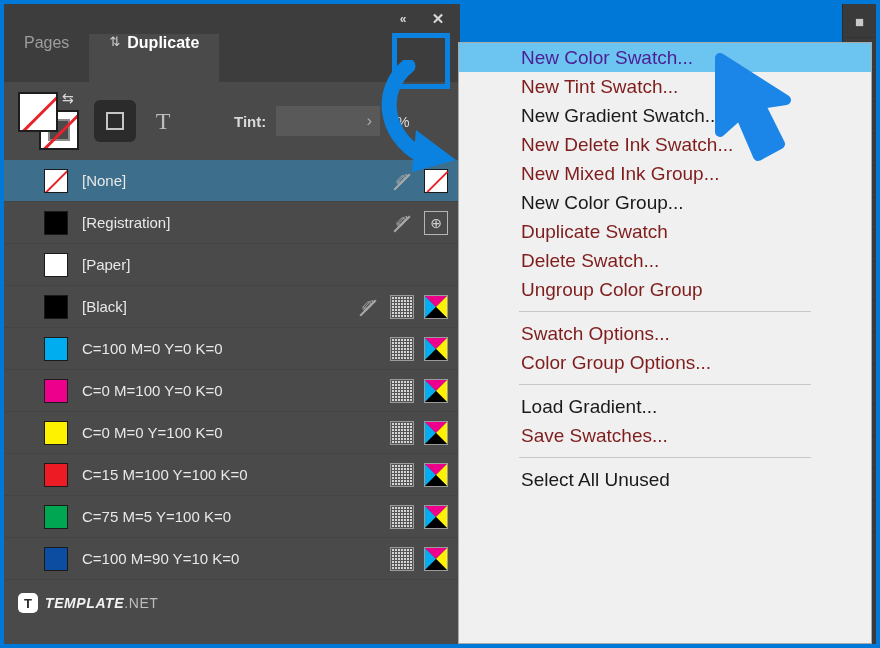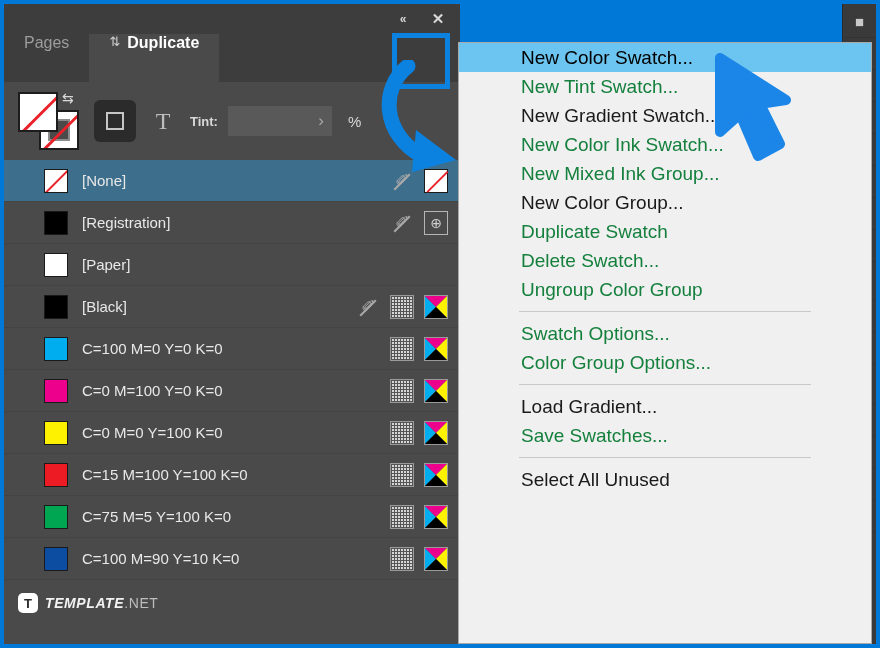--- a/index.html
+++ b/index.html
@@ -76,21 +76,21 @@
   }
   .tgt-btn {
     width:42px; height:42px; border-radius:6px; background:#2b2b2b;
     display:flex; align-items:center; justify-content:center;
   }
   .tgt-btn .sq { width:18px; height:18px; border:2px solid #c6c6c6; }
   .tgt-T {
     width:34px; height:42px; display:flex; align-items:center; justify-content:center;
     color:#bdbdbd; font-size:24px; font-family:"Liberation Serif", serif;
   }
-  .tintlabel { color:#d9d9d9; font-size:13px; font-weight:bold; }
+  .tintlabel { margin-left:44px; color:#d9d9d9; font-size:15px; font-weight:bold; }
   .tintfield {
     width:104px; height:30px; background:#595959; position:relative;
     display:flex; align-items:center; justify-content:flex-end;
     padding-right:8px; color:#a8a8a8; font-size:15px;
   }
   .tintpct { color:#d9d9d9; font-size:15px; margin-left:6px; }
 
   
   .swatchlist { background:#4a4a4a; }
   .swrow {
@@ -130,24 +130,24 @@
   .logo-main { color:#f2f2f2; font-size:14px; font-weight:bold; letter-spacing:.6px; margin-left:7px;font-style:italic; }
   .logo-net { color:#bdbdbd; font-size:14px; letter-spacing:.6px; }
 
   
   .ctxmenu {
     position:absolute; left:458px; top:42px; width:414px; height:602px;
     background:#f0f0f0; border:1px solid #a9a9a9; overflow:hidden;
   }
   .mi {
     height:29px; display:flex; align-items:center; padding-left:62px;
-    font-size:19px; color:#15803d; white-space:nowrap;
+    font-size:19px; color:#7f1d1d; white-space:nowrap;
   }
   .mi.enabled { color:#1a1a1a; }
-  .mi.highlight { background:#6cc5f0; color:#000000; }
+  .mi.highlight { background:#6cc5f0; color:#4c1d95; }
   .msep { height:1px; background:#c8c8c8; margin:7px 60px 7px 60px; }
 
   
   .ann-box {
     position:absolute; left:392px; top:33px; width:58px; height:56px;
     border:5px solid #0b82e0; pointer-events:none;
   }
   .ann-arrow-curve { position:absolute; left:378px; top:60px; pointer-events:none; }
   .ann-arrow-big { position:absolute; left:712px; top:48px; pointer-events:none; }
 </style>
@@ -344,21 +344,21 @@
       <div class="logo-badge">T</div>
       <div class="logo-main">TEMPLATE</div>
       <div class="logo-net">.NET</div>
     </div>
   </div>
 
   <div class="ctxmenu">
       <div class="mi enabled highlight">New Color Swatch...</div>
       <div class="mi">New Tint Swatch...</div>
       <div class="mi enabled">New Gradient Swatch...</div>
-      <div class="mi">New Color Ink Swatch...</div>
+      <div class="mi">New Delete Ink Swatch...</div>
       <div class="mi">New Mixed Ink Group...</div>
       <div class="mi enabled">New Color Group...</div>
       <div class="mi">Duplicate Swatch</div>
       <div class="mi">Delete Swatch...</div>
       <div class="mi">Ungroup Color Group</div>
       <div class="msep"></div>
       <div class="mi">Swatch Options...</div>
       <div class="mi">Color Group Options...</div>
       <div class="msep"></div>
       <div class="mi enabled">Load Gradient...</div>

